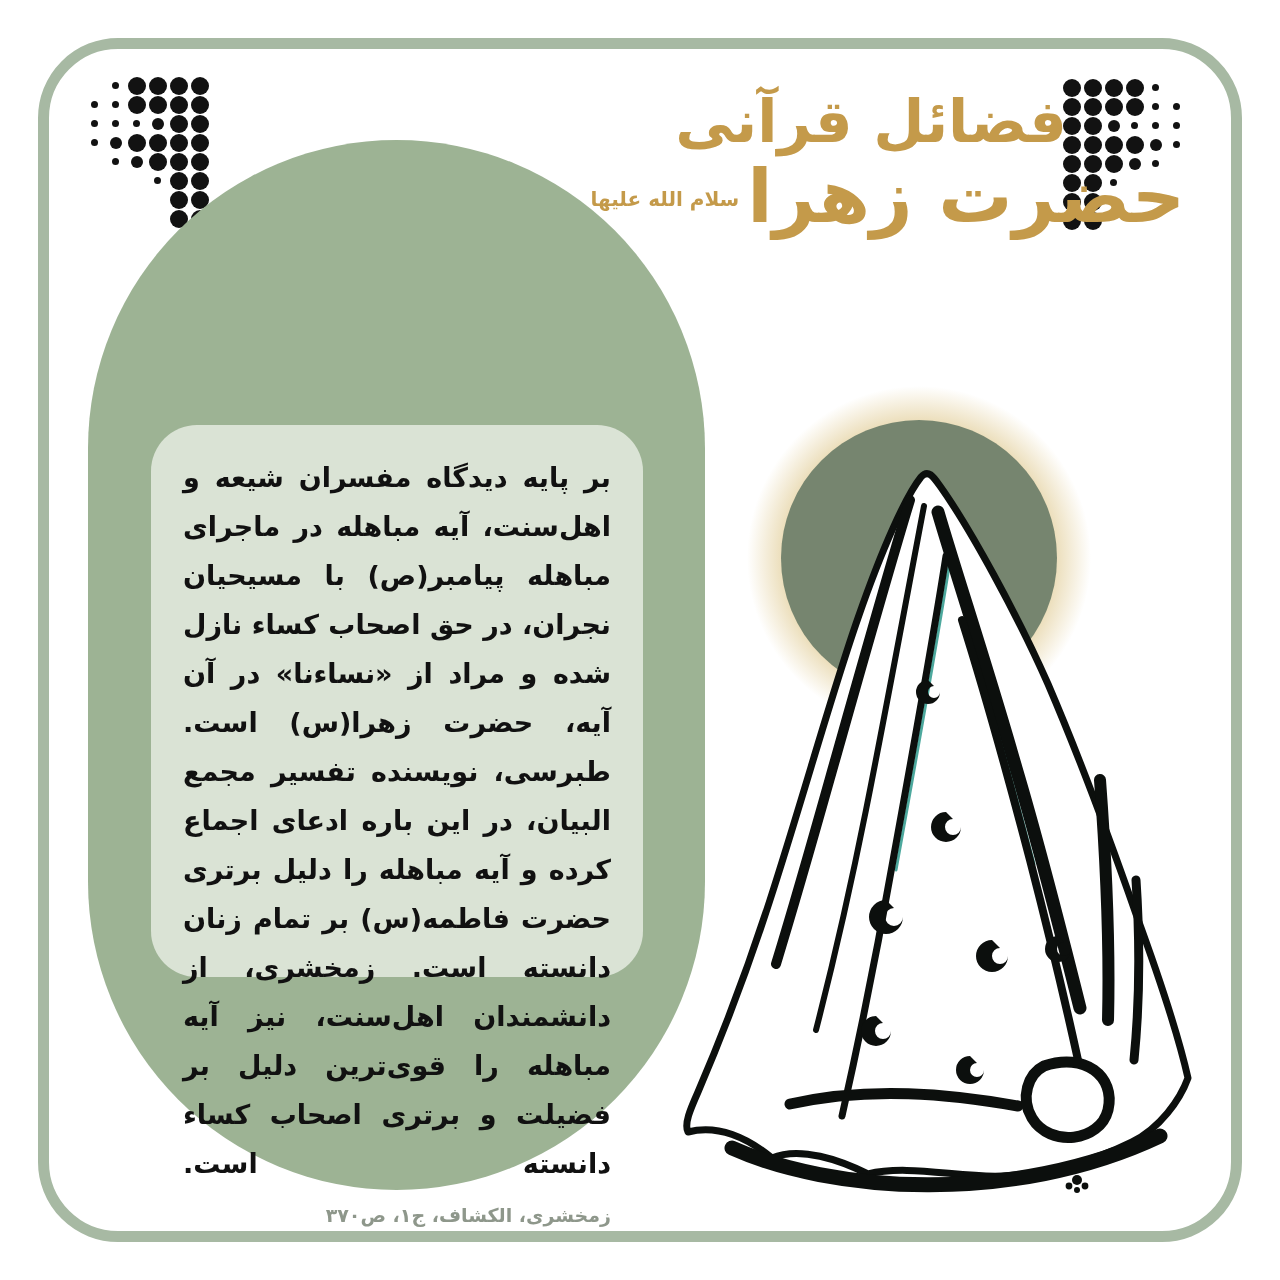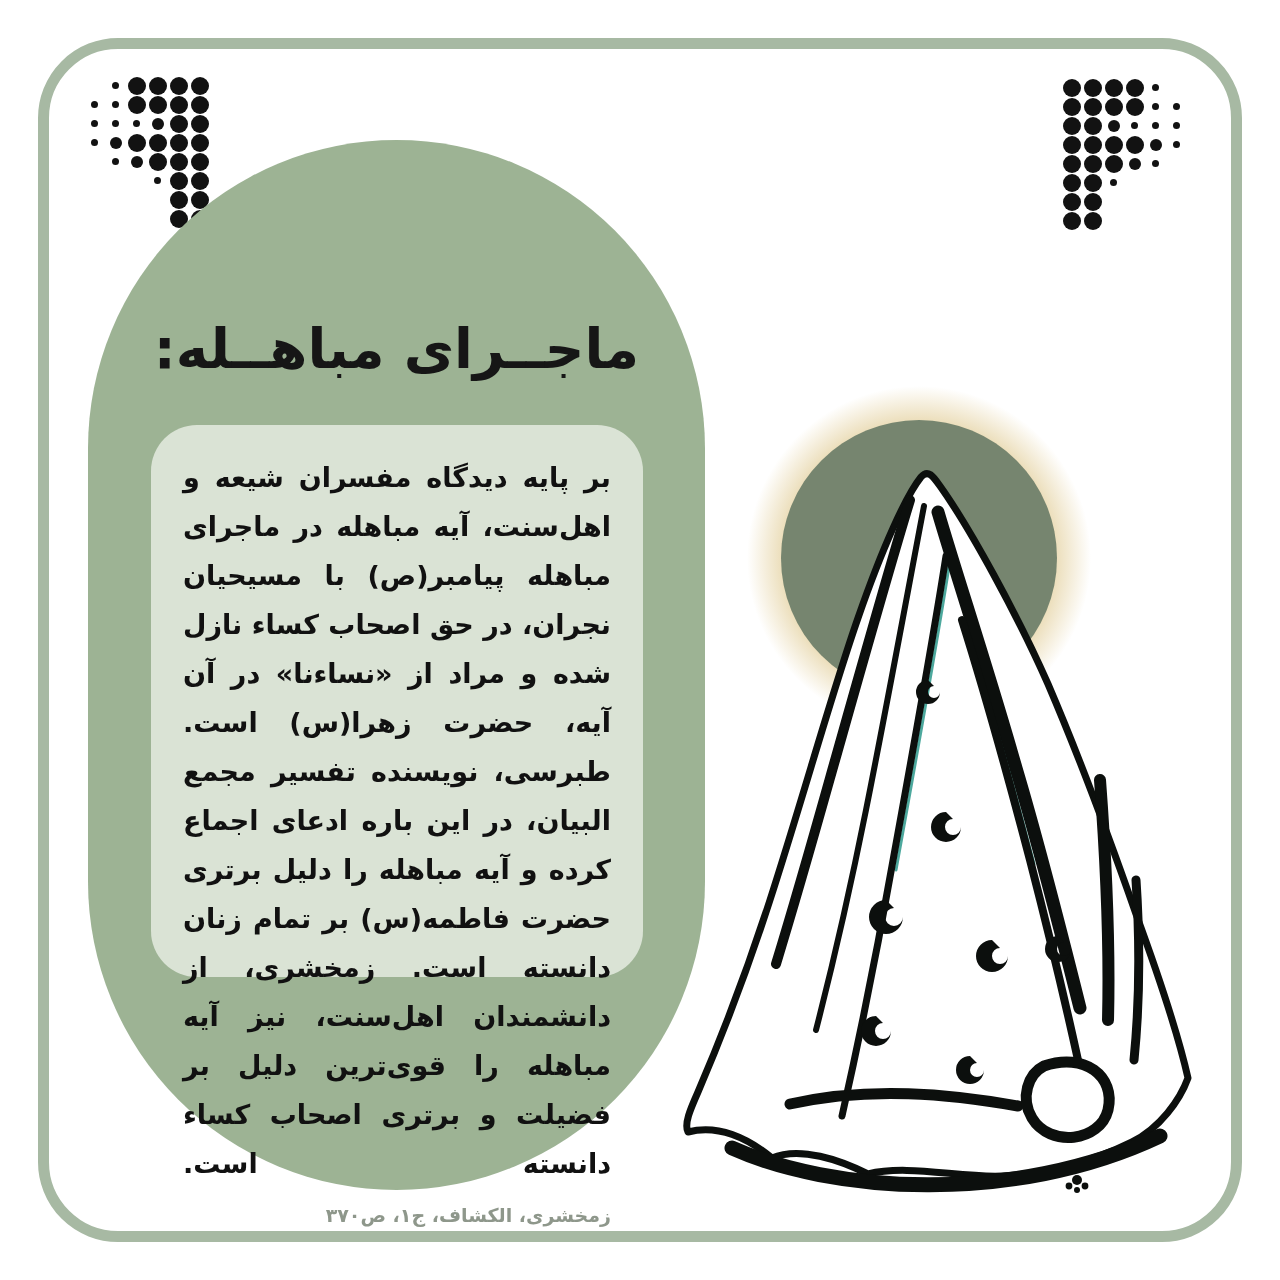--- a/index.html
+++ b/index.html
@@ -293,25 +293,28 @@
       <div class="dot-cell"></div>
       <div class="dot-cell"></div>
       <div class="dot-cell">
         <span class="dot s3" style="background: rgb(18, 18, 18);"></span>
       </div>
       <div class="dot-cell">
         <span class="dot s3" style="background: rgb(18, 18, 18);"></span>
       </div>
     </div>
 
+  <div class="title">
+    <div class="title-l1">فضائل قرآنی</div>
+    <div class="title-l2"><span>حضرت زهرا</span><span class="title-sm">سلام الله علیها</span></div>
+  </div>
 
   <div class="oval">
     <h1 class="heading">
       <br>
-      <span>ماجــرای مباهــله:</span>
     </h1>
     <div class="textbox">
       <p class="body-text"><span>بر پایه دیدگاه مفسران شیعه و اهل‌سنت، آیه مباهله در ماجرای مباهله پیامبر(ص) با مسیحیان نجران، در حق اصحاب کساء نازل شده و مراد از «نساءنا» در آن آیه، حضرت زهرا(س) است. طبرسی، نویسنده تفسیر مجمع البیان، در این باره ادعای اجماع کرده و آیه مباهله را دلیل برتری حضرت فاطمه(س) بر تمام زنان دانسته است. زمخشری، از دانشمندان اهل‌سنت، نیز آیه مباهله را قوی‌ترین دلیل بر فضیلت و برتری اصحاب کساء دانسته است.</span> <span class="cite">زمخشری، الکشاف، ج۱، ص۳۷۰</span></p>
     </div>
   </div>
 
   <svg class="figure" viewBox="0 0 640 900" aria-label="یا فاطمة الزهرا">
     <defs>
       <radialGradient id="halo-glow" cx="50%" cy="50%" r="50%">
         <stop offset="76%" stop-color="#e7d6aa" stop-opacity="0.95"></stop>

